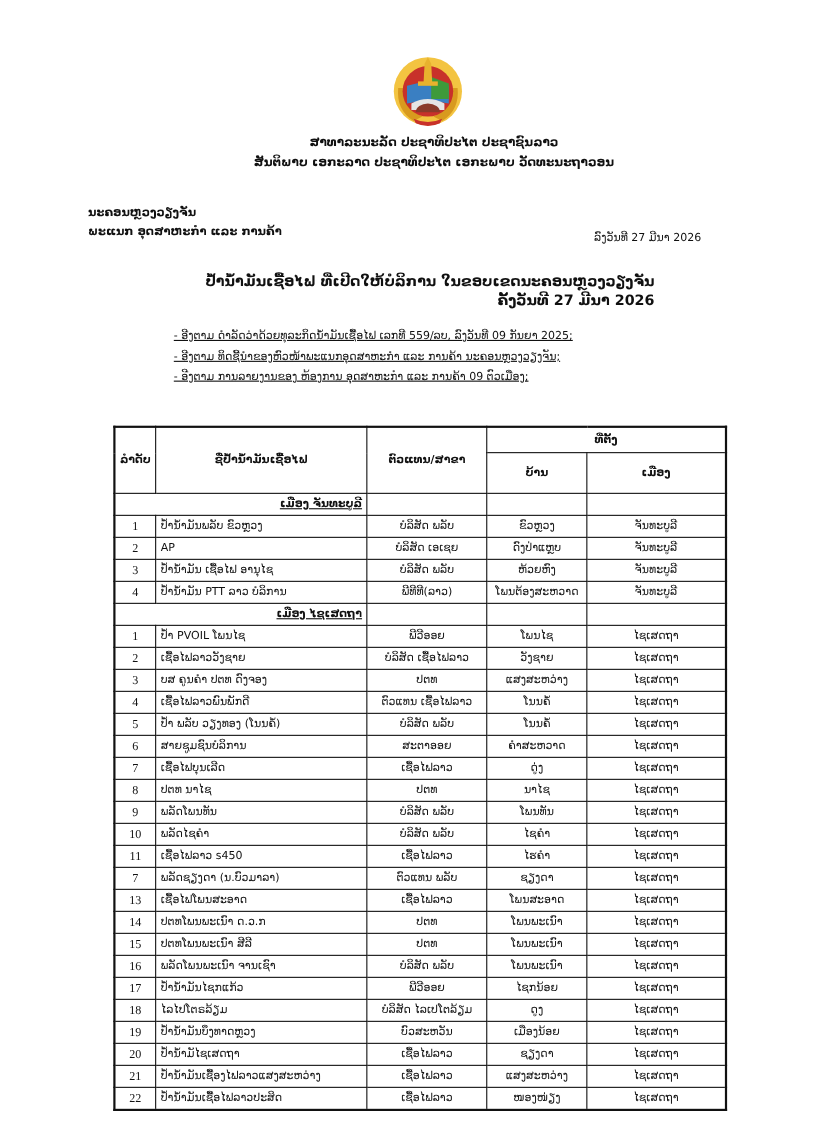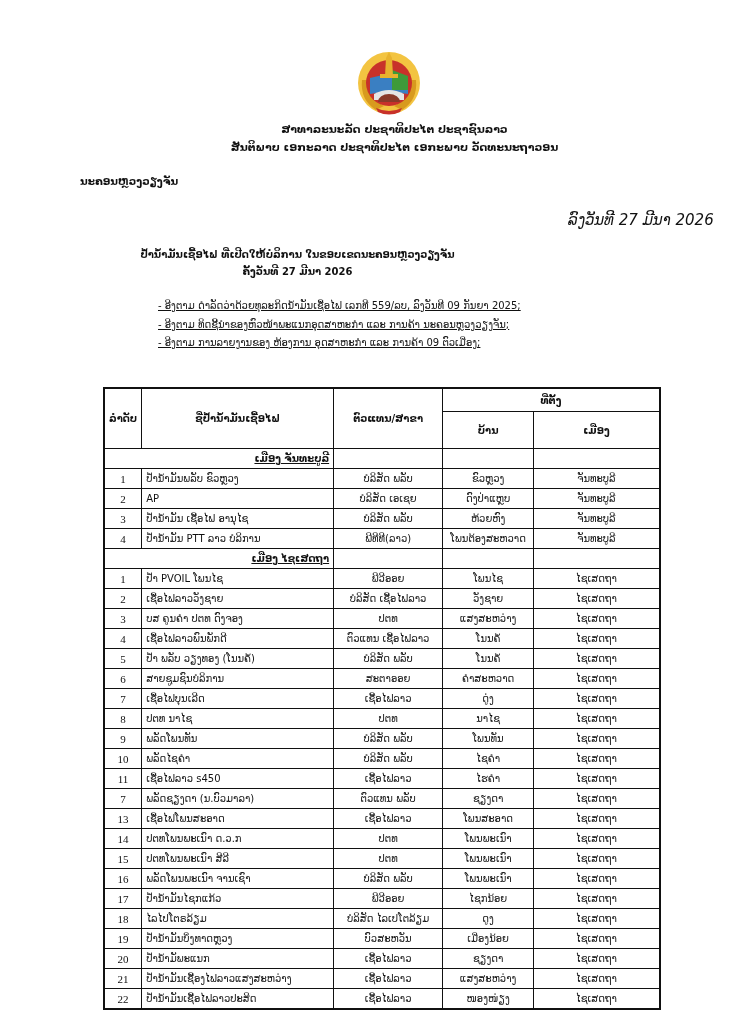--- a/index.html
+++ b/index.html
@@ -1,22 +1,22 @@
 <!DOCTYPE html>
 <html><head>
 <meta charset="utf-8">
 <style>
   html, body { margin:0; padding:0; background:#ffffff; }
   body { width:751px; height:1024px; position:relative; overflow:hidden;
          font-family:"DejaVu Sans","Liberation Sans",sans-serif; color:#111; }
   .emblem { position:absolute; left:356px; top:50px; width:66px; height:66px; }
   .hdr1 { position:absolute; left:0; width:751px; text-align:center; font-weight:bold; font-size:11px;padding-left:19px; }
   .left-hdr { position:absolute; left:80px; font-weight:bold; font-size:10.5px; line-height:18px; }
-  .date-right { position:absolute; left:568px; top:211px; font-size:15px;font-style:italic; }
-  .title { position:absolute; left:0; width:595px; text-align:center; font-weight:bold; font-size:10px; }
+  .date-right { position:absolute; left:540px; top:211px; font-size:10px; }
+  .title { position:absolute; left:0; width:595px; text-align:right; font-weight:bold; font-size:13px; }
   .refs { position:absolute; left:158px; top:297px; font-size:10px; line-height:18.5px;text-decoration:underline; }
   table.main { position:absolute; left:103px; top:387px; border-collapse:collapse;
                font-size:10px; table-layout:fixed; }
   table.main td, table.main th { border:1px solid #111; padding:0 4px; height:19px; white-space:nowrap; overflow:hidden; }
   table.main { border:2px solid #111; }
   th { font-weight:bold; font-size:10px; }
   td.num { text-align:center; font-family:"Liberation Serif",serif; font-size:11px; }
   td.c { text-align:center; }
   td.sec { text-align:right; font-weight:bold; text-decoration:underline; }
 </style>
@@ -35,22 +35,23 @@
     <rect x="24" y="24" width="18" height="4" fill="#e8b22e"></rect>
     <path d="M18 44 Q33 36 48 44 L48 50 L18 50 Z" fill="#e5e5e5"></path>
     <path d="M22 52 A11 8 0 0 1 44 52 Z" fill="#8a3a2a"></path>
     <path d="M20 58 Q33 64 46 58 L44 62 Q33 67 22 62 Z" fill="#c8312a"></path>
   </svg>
 </div>
 
 <div class="hdr1" style="top:123px">ສາທາລະນະລັດ ປະຊາທິປະໄຕ ປະຊາຊົນລາວ</div>
 <div class="hdr1" style="top:141px">ສັນຕິພາບ ເອກະລາດ ປະຊາທິປະໄຕ ເອກະພາບ ວັດທະນະຖາວອນ</div>
 
-<div class="left-hdr" style="top:172px">
+<div class="left-hdr" style="top:184px">
   <div>ນະຄອນຫຼວງວຽງຈັນ</div>
+  <div>ພະແນກ ອຸດສາຫະກຳ ແລະ ການຄ້າ</div>
 </div>
 <div class="date-right">ລົງວັນທີ 27 ມີນາ 2026</div>
 
 <div class="title" style="top:249px">ປ້ຳນ້ຳມັນເຊື້ອໄຟ ທີ່ເປີດໃຫ້ບໍລິການ ໃນຂອບເຂດນະຄອນຫຼວງວຽງຈັນ</div>
 <div class="title" style="top:266px">ຄັ້ງວັນທີ 27 ມີນາ 2026</div>
 
 <div class="refs">
   <div>- ອີງຕາມ ດຳລັດວ່າດ້ວຍທຸລະກິດນ້ຳມັນເຊື້ອໄຟ ເລກທີ 559/ລບ, ລົງວັນທີ 09 ກັນຍາ 2025;</div>
   <div>- ອີງຕາມ ທິດຊີ້ນຳຂອງຫົວໜ້າພະແນກອຸດສາຫະກຳ ແລະ ການຄ້າ ນະຄອນຫຼວງວຽງຈັນ;</div>
   <div>- ອີງຕາມ ການລາຍງານຂອງ ຫ້ອງການ ອຸດສາຫະກຳ ແລະ ການຄ້າ 09 ຕົວເມືອງ;</div>
@@ -245,21 +246,21 @@
       </tr>
       <tr>
         <td class="num">19</td>
         <td>ປ້ຳນ້ຳມັນບຶງທາດຫຼວງ</td>
         <td class="c">ບົວສະຫວັນ</td>
         <td class="c">ເມືອງນ້ອຍ</td>
         <td class="c">ໄຊເສດຖາ</td>
       </tr>
       <tr>
         <td class="num">20</td>
-        <td>ປ້ຳນ້ຳມັພະແນກ</td>
+        <td>ປ້ຳນ້ຳມັໄຊເສດຖາ</td>
         <td class="c">ເຊື້ອໄຟລາວ</td>
         <td class="c">ຊຽງດາ</td>
         <td class="c">ໄຊເສດຖາ</td>
       </tr>
       <tr>
         <td class="num">21</td>
         <td>ປ້ຳນ້ຳມັນເຊື້ອງໄຟລາວແສງສະຫວ່າງ</td>
         <td class="c">ເຊື້ອໄຟລາວ</td>
         <td class="c">ແສງສະຫວ່າງ</td>
         <td class="c">ໄຊເສດຖາ</td>

